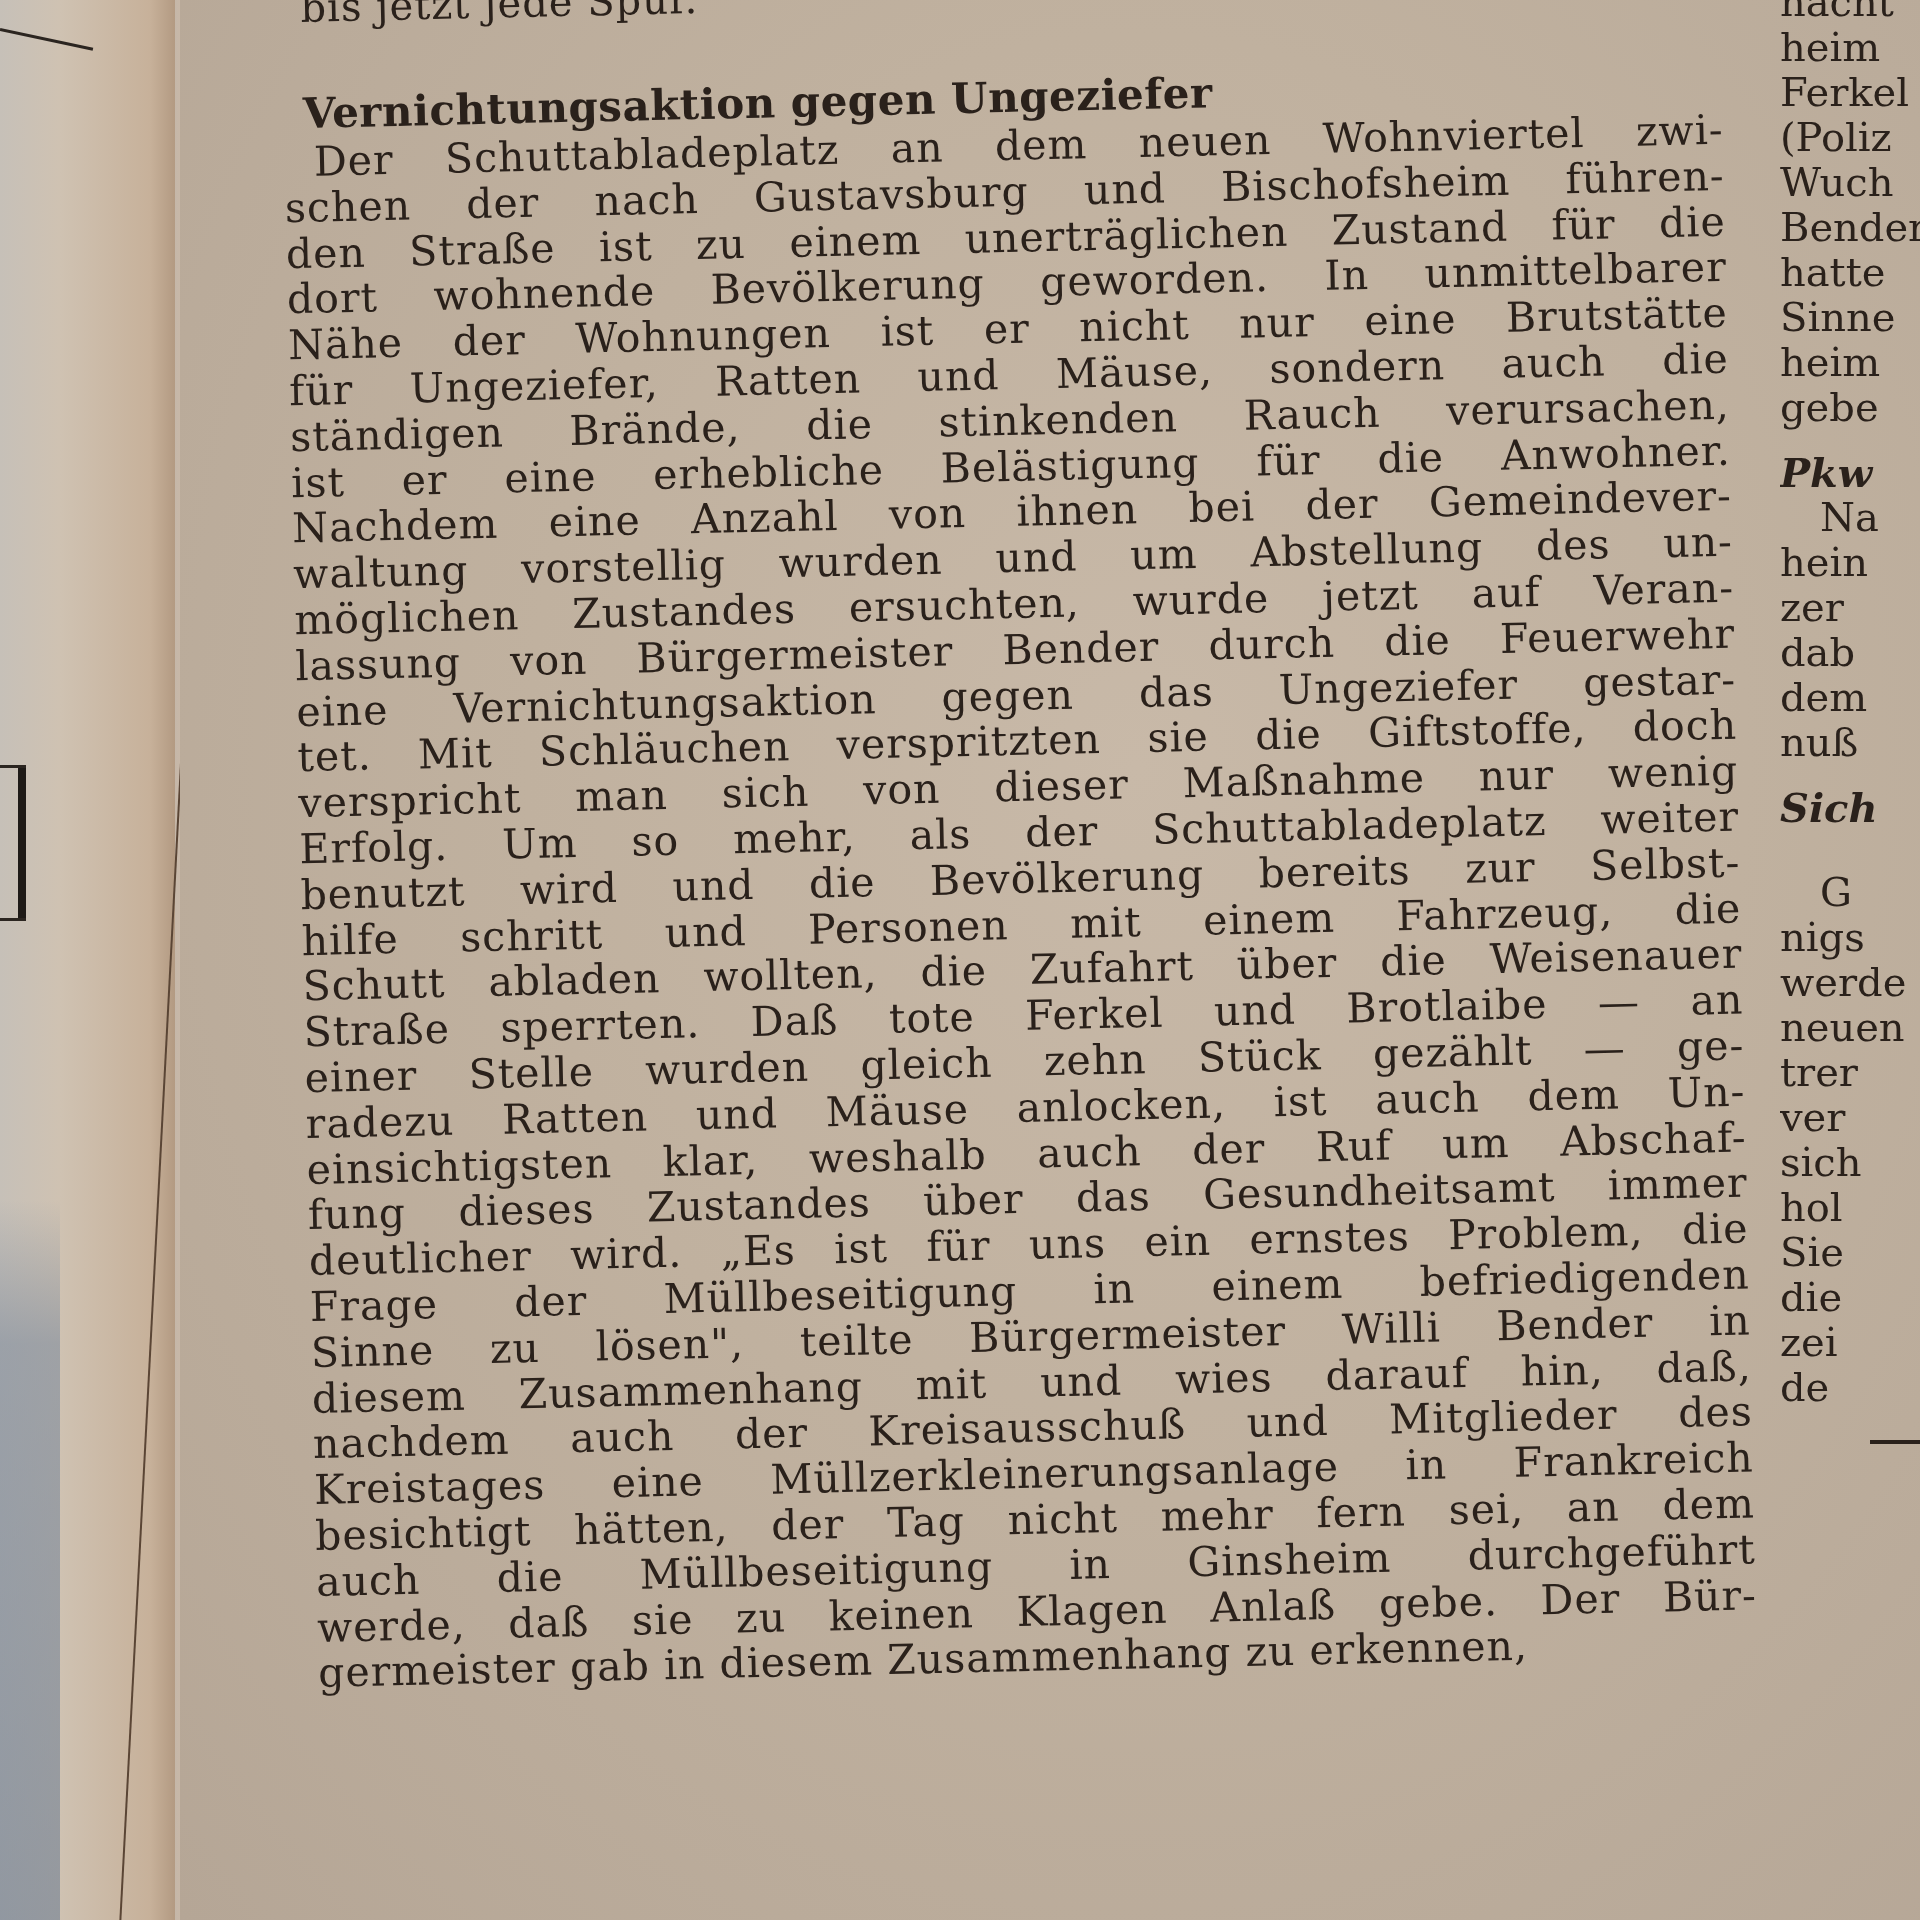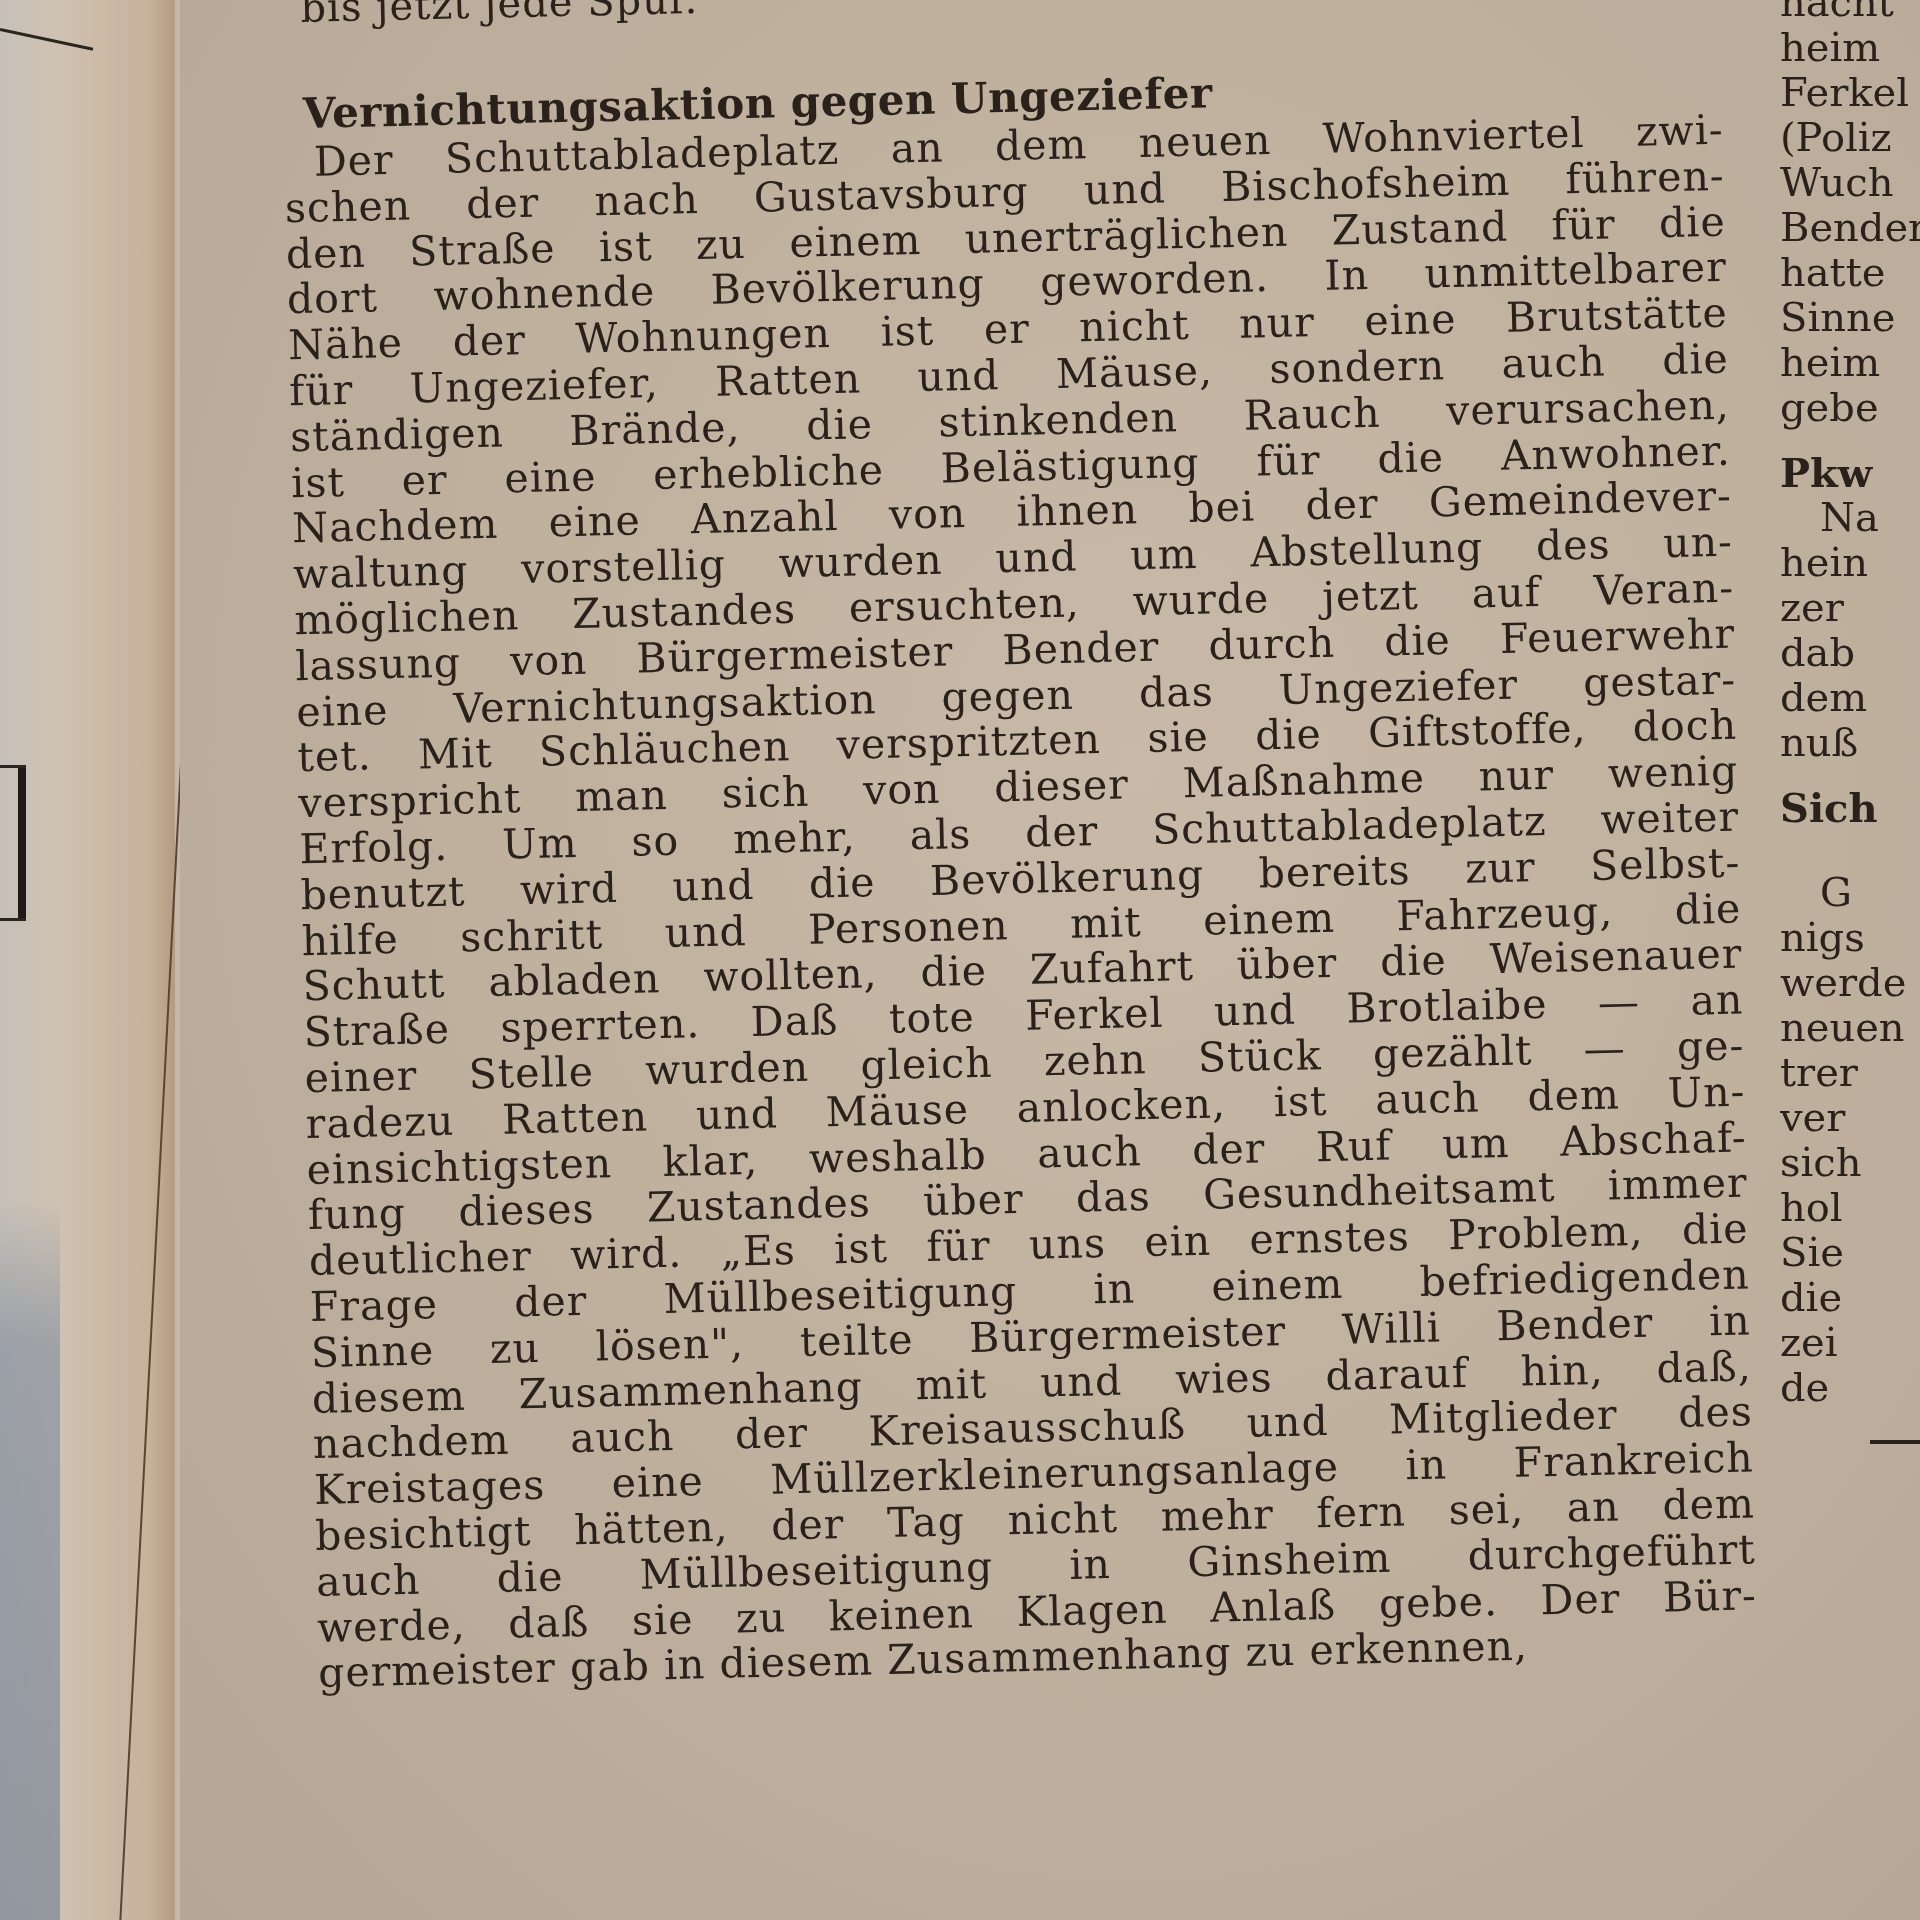--- a/index.html
+++ b/index.html
@@ -57,21 +57,21 @@
   .body-text .line { display: block; white-space: nowrap; text-align: justify; text-align-last: justify; }
   .body-text .line.last { text-align-last: left; }
   .body-text .line.indent { padding-left: 30px; }
   
   .right-col {
     position: absolute; left: 1780px; top: -20px; width: 140px;
     font-family: "DejaVu Serif", serif; font-size: 40px; line-height: 45px; color: #2a211b;
     white-space: nowrap; overflow: hidden;
   }
   .right-col .rc-line { display: block; }
-  .right-col .rc-bold { font-weight: bold; margin-top: 20px; }
+  .right-col .rc-bold { font-weight: bold; margin-top: 20px; font-style: italic; }
   .right-col .rc-gap { height: 40px; }
   .right-col .rc-rule { display: block; width: 60px; height: 4px; background: #2a211b; margin: 30px 0 0 90px; }
 </style>
 </head>
 <body>
 
 <div class="left-page">
   <div class="left-rule"></div>
   <div class="left-bracket"></div>
 </div>

